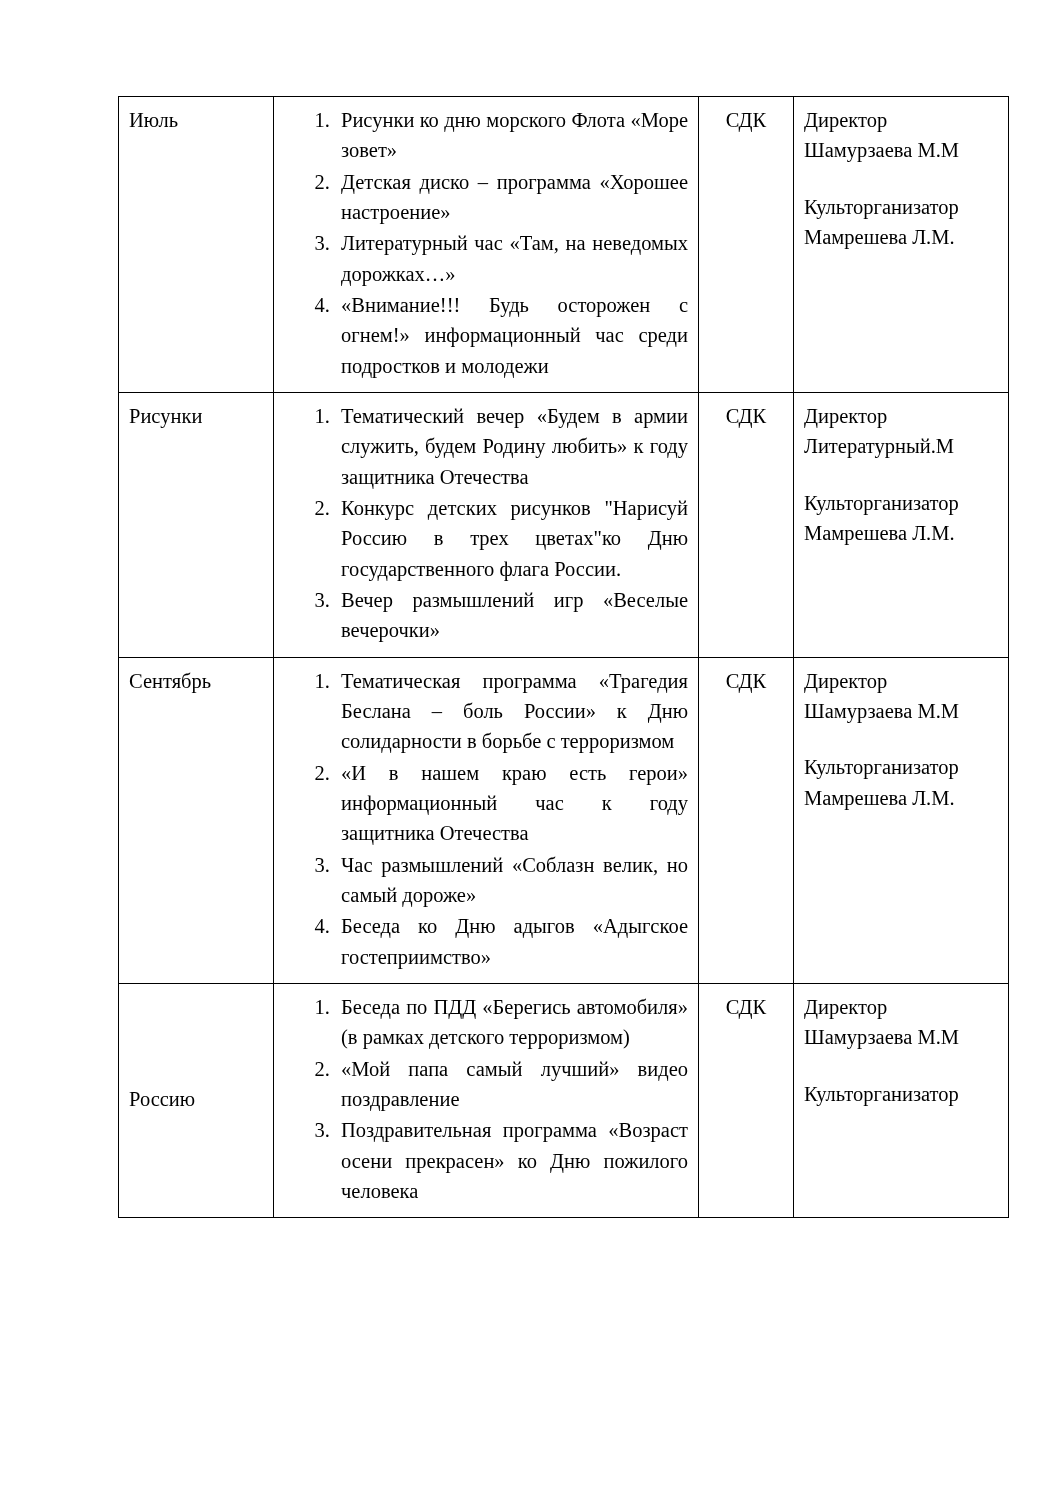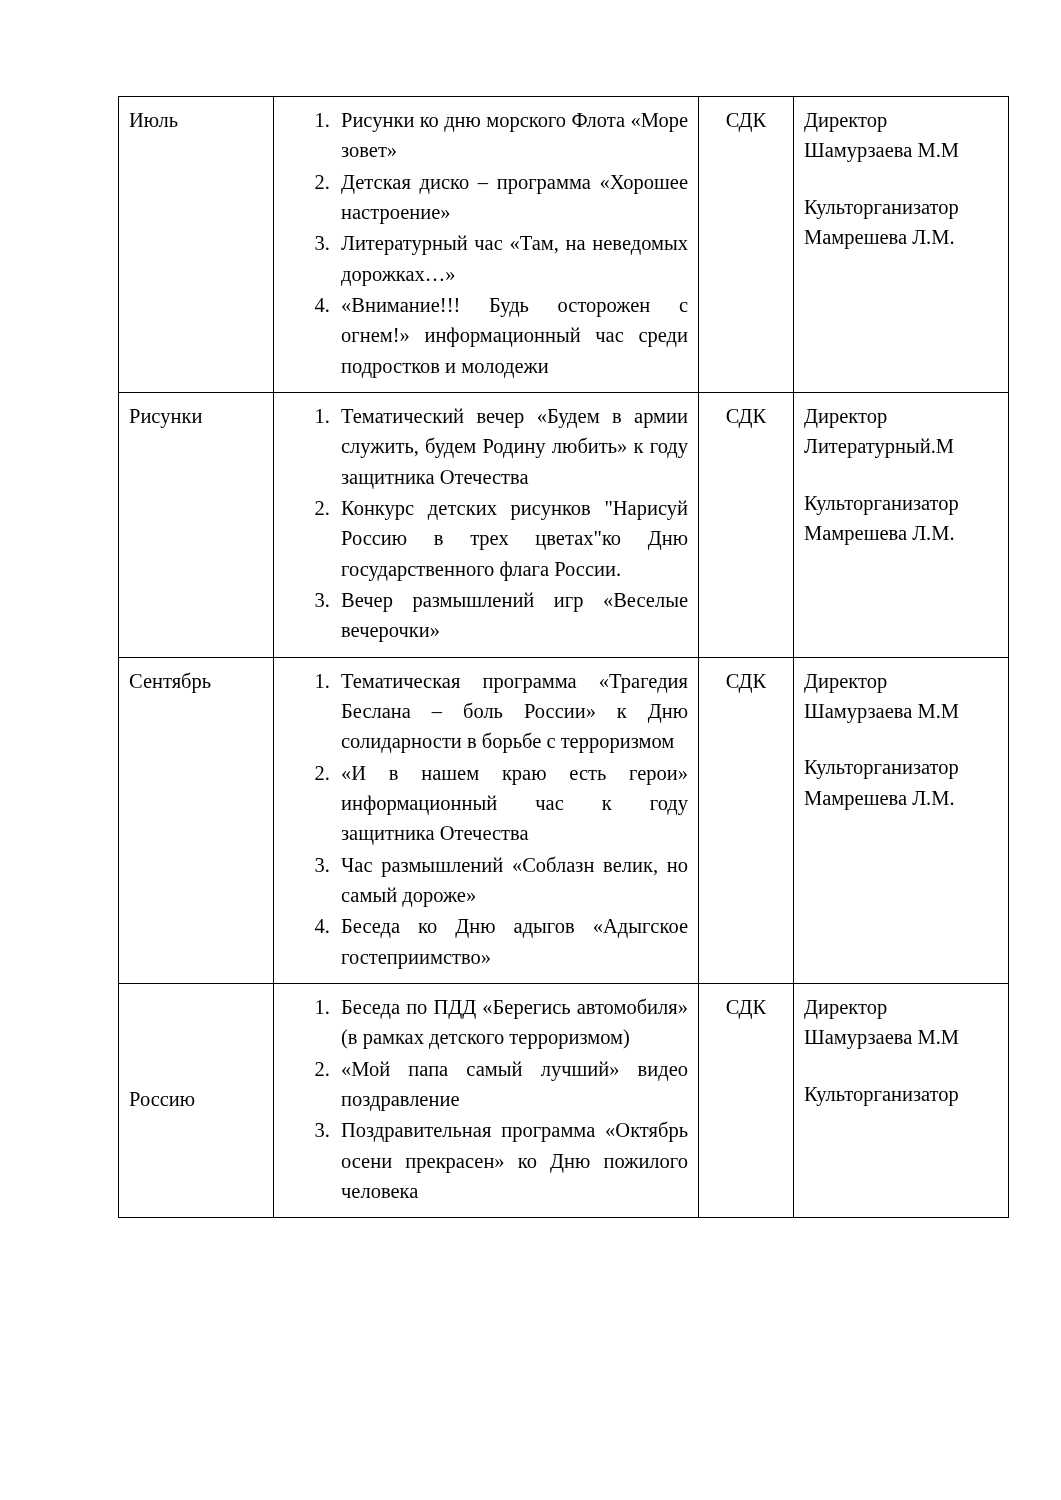--- a/index.html
+++ b/index.html
@@ -153,21 +153,21 @@
           <div>Мамрешева Л.М.</div>
         </td>
       </tr>
 
       <tr>
         <td class="month-cell mid">Россию</td>
         <td>
           <ol class="events">
             <li>Беседа по ПДД «Берегись автомобиля» (в рамках детского терроризмом)</li>
             <li>«Мой папа самый лучший» видео поздравление</li>
-            <li>Поздравительная программа «Октябрь осени прекрасен» ко Дню пожилого человека</li>
+            <li>Поздравительная программа «Возраст осени прекрасен» ко Дню пожилого человека</li>
           </ol>
         </td>
         <td class="place-cell">СДК</td>
         <td class="resp-cell">
           <div>Директор</div>
           <div>Шамурзаева М.М</div>
           <span class="gap"></span>
           <div>Культорганизатор</div>
         </td>
       </tr>

